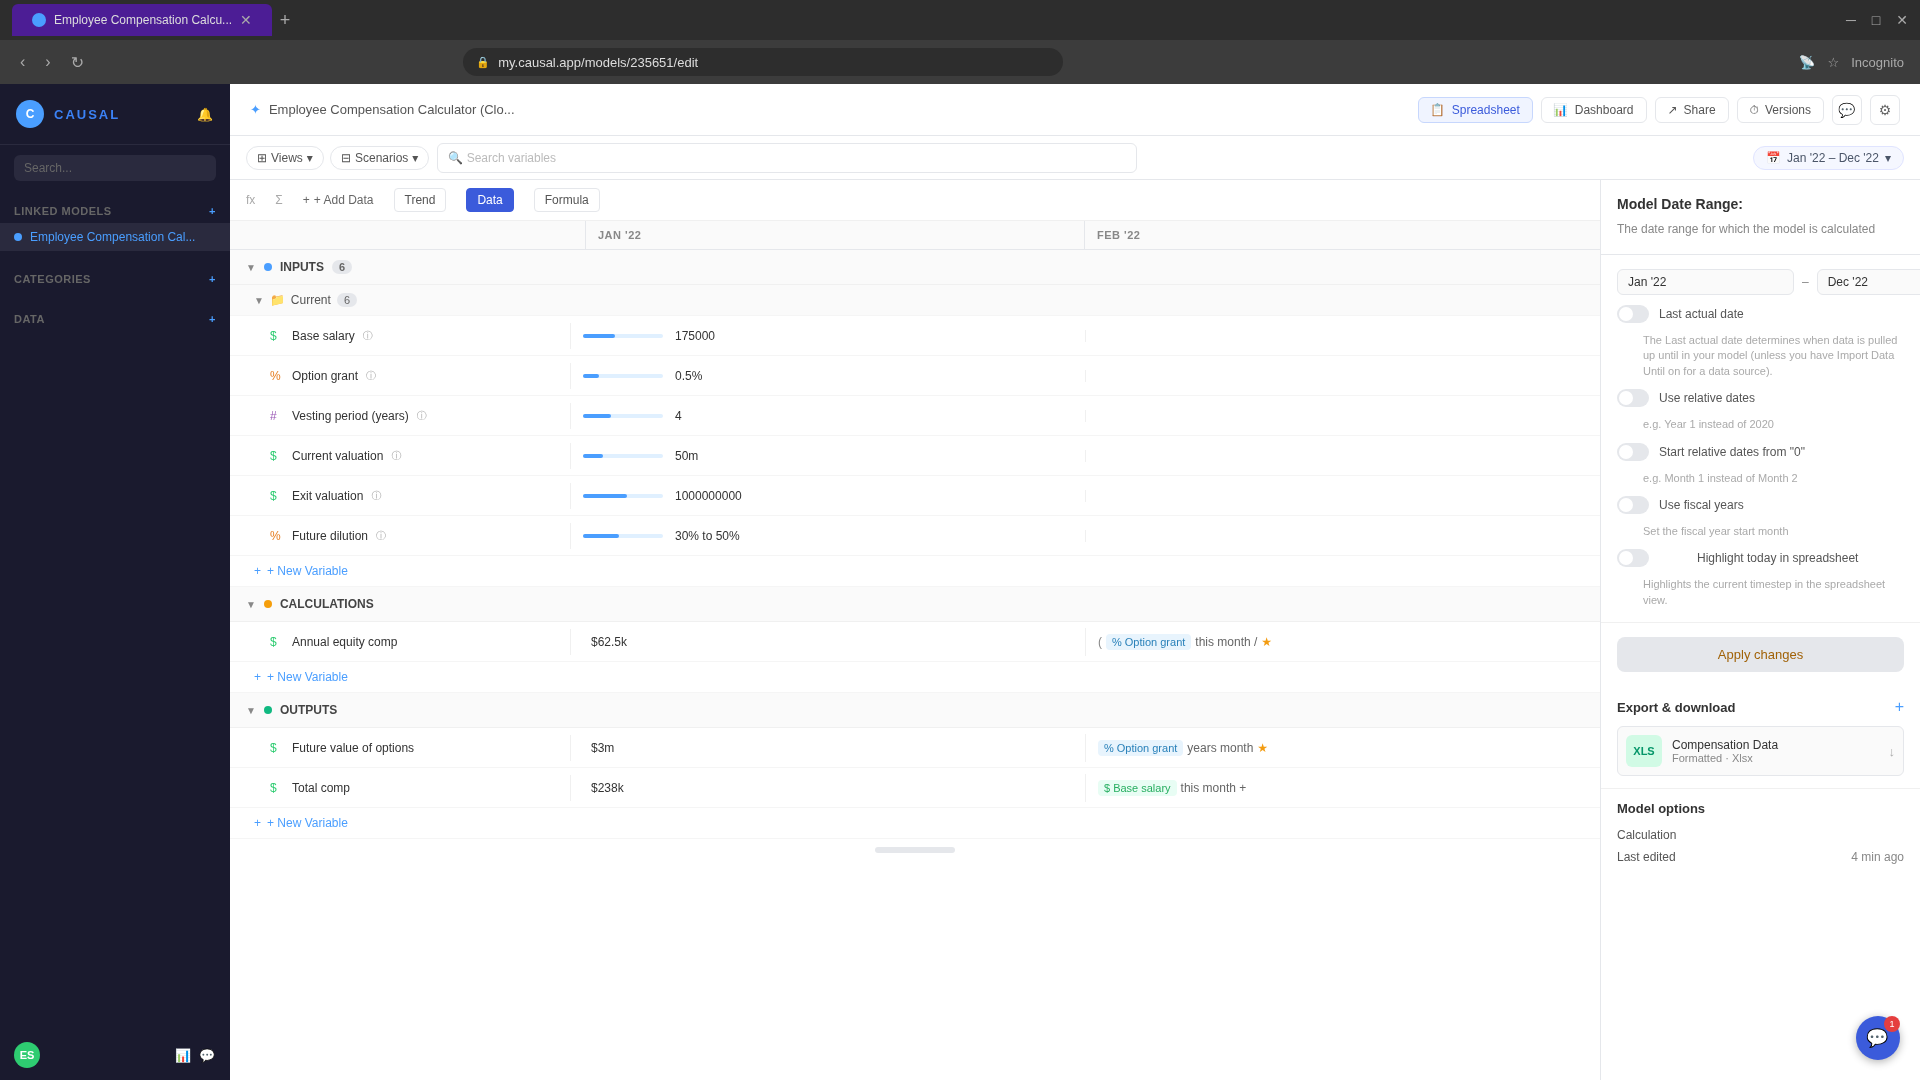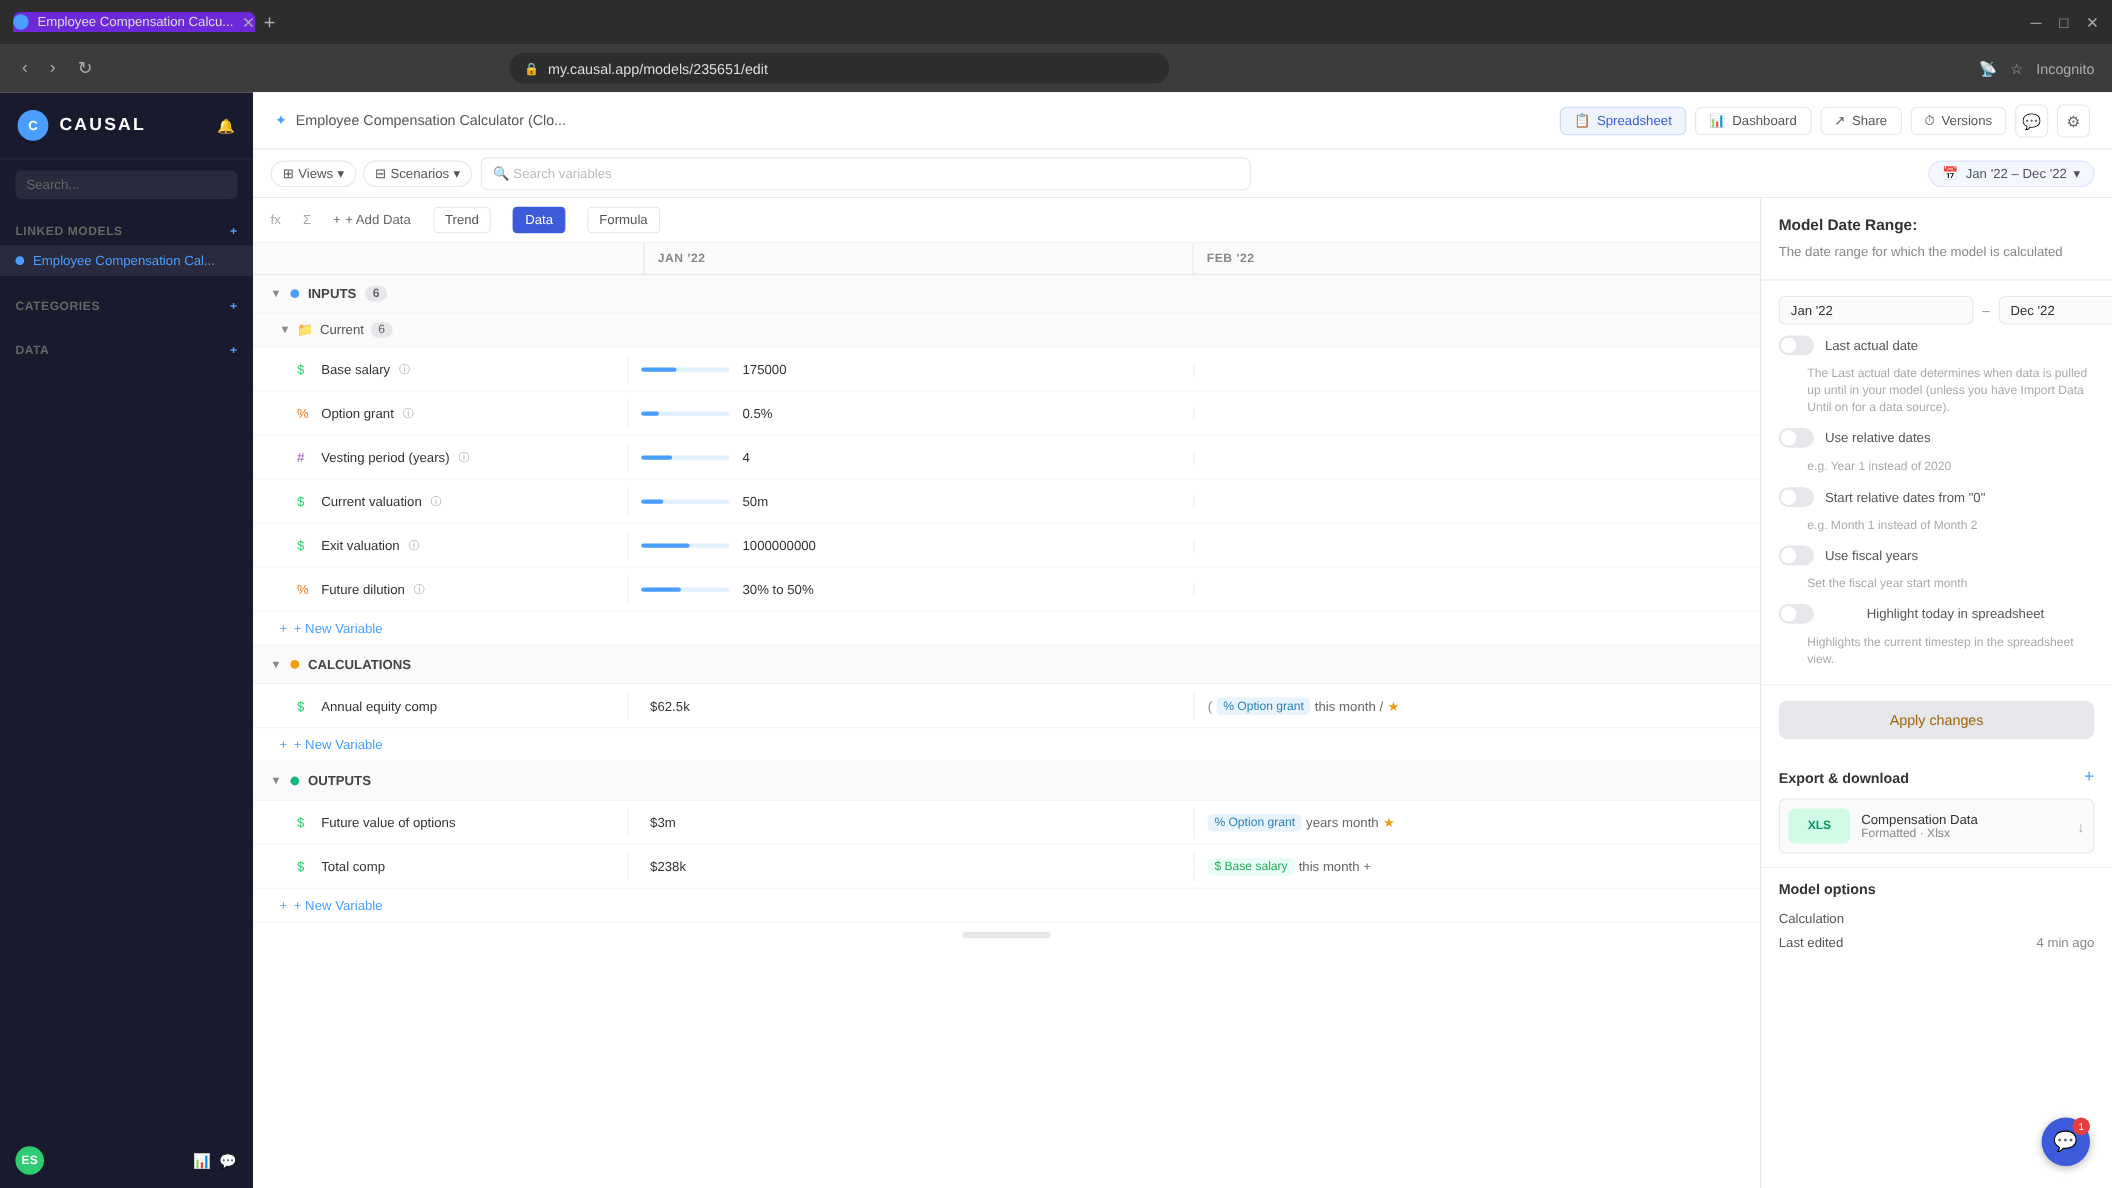--- a/index.html
+++ b/index.html
@@ -1,41 +1,41 @@
 <!DOCTYPE html>
 <html><head>
   <meta charset="utf-8">
   <style>
     * { box-sizing: border-box; margin: 0; padding: 0; }
     body { font-family: -apple-system, BlinkMacSystemFont, 'Segoe UI', sans-serif; font-size: 13px; background: #f5f5f5; color: #333; overflow: hidden; width: 1920px; height: 1080px; }
 
     
     .browser-chrome { background: #2d2d2d; height: 40px; display: flex; align-items: center; padding: 0 12px; gap: 8px; }
-    .browser-tab { background: #6d28d9; border-radius: 6px 6px 0 0; padding: 0 0; height: 18px; display: flex; align-items: center; gap: 8px; color: #ddd; font-size: 12px; min-width: 200px; }
+    .browser-tab { background: #4c1d95; border-radius: 6px 6px 0 0; padding: 0 20px; height: 32px; display: flex; align-items: center; gap: 8px; color: #ddd; font-size: 12px; min-width: 200px; }
     .browser-tab .favicon { width: 14px; height: 14px; background: #4a9eff; border-radius: 50%; }
     .browser-tab .close-x { margin-left: auto; color: #aaa; cursor: pointer; font-size: 14px; }
     .new-tab-btn { color: #aaa; font-size: 18px; cursor: pointer; }
     .win-controls { margin-left: auto; display: flex; gap: 16px; color: #aaa; font-size: 14px; }
     .win-controls span { cursor: pointer; }
 
     
     .address-row { background: #3c3c3c; height: 44px; display: flex; align-items: center; padding: 0 16px; gap: 12px; }
     .nav-btn { color: #aaa; font-size: 16px; cursor: pointer; padding: 4px; }
     .address-bar { flex: 1; background: #2d2d2d; border-radius: 20px; height: 28px; display: flex; align-items: center; padding: 0 14px; color: #ddd; font-size: 13px; max-width: 600px; margin: 0 auto; }
     .address-bar .lock-icon { color: #aaa; margin-right: 8px; font-size: 11px; }
     .browser-actions { margin-left: auto; display: flex; gap: 12px; color: #aaa; align-items: center; font-size: 13px; }
 
     
     .app { display: flex; height: calc(1080px - 84px); }
 
     
     .sidebar { width: 230px; background: #1a1a2e; color: #ccc; display: flex; flex-direction: column; flex-shrink: 0; }
     .sidebar-header { padding: 16px; display: flex; align-items: center; gap: 10px; border-bottom: 1px solid #2a2a3e; }
     .causal-logo { width: 28px; height: 28px; background: #4a9eff; border-radius: 50%; display: flex; align-items: center; justify-content: center; color: white; font-size: 12px; font-weight: bold; }
-    .causal-brand { color: #ffffff; font-weight: 700; font-size: 16px; letter-spacing: 2px; }
+    .causal-brand { color: #3b82f6; font-weight: 700; font-size: 13px; letter-spacing: 2px; }
     .sidebar-icons { margin-left: auto; display: flex; gap: 6px; }
 
     .sidebar-search { padding: 10px 14px; }
     .sidebar-search input { width: 100%; background: #2a2a3e; border: none; border-radius: 6px; padding: 6px 10px; color: #ccc; font-size: 12px; outline: none; }
     .sidebar-search input::placeholder { color: #666; }
 
     .sidebar-section { padding: 8px 0; }
     .sidebar-section-title { padding: 6px 14px; font-size: 11px; color: #666; font-weight: 600; text-transform: uppercase; letter-spacing: 0.5px; display: flex; align-items: center; justify-content: space-between; }
     .sidebar-section-title .plus { color: #4a9eff; cursor: pointer; }
     .sidebar-item { padding: 7px 14px; display: flex; align-items: center; gap: 8px; cursor: pointer; color: #bbb; font-size: 12px; }
@@ -137,21 +137,21 @@
 
     
     .apply-btn { margin: 14px 16px; padding: 10px; background: #e5e7eb; border-radius: 8px; text-align: center; font-size: 13px; color: #a16207; cursor: not-allowed; }
 
     
     .export-section { padding: 12px 16px; }
     .export-header { display: flex; align-items: center; justify-content: space-between; margin-bottom: 10px; }
     .export-title { font-size: 13px; font-weight: 600; color: #333; }
     .export-plus { color: #4a9eff; cursor: pointer; font-size: 16px; }
     .export-item { display: flex; align-items: center; gap: 10px; padding: 8px; background: #fafafa; border-radius: 6px; border: 1px solid #e5e7eb; }
-    .export-file-icon { width: 56px; height: 32px; background: #d1fae5; border-radius: 6px; display: flex; align-items: center; justify-content: center; color: #059669; font-size: 11px; font-weight: bold; }
+    .export-file-icon { width: 36px; height: 32px; background: #d1fae5; border-radius: 6px; display: flex; align-items: center; justify-content: center; color: #059669; font-size: 11px; font-weight: bold; }
     .export-info { }
     .export-name { font-size: 12px; color: #333; font-weight: 500; }
     .export-type { font-size: 11px; color: #888; }
     .export-download { margin-left: auto; color: #aaa; cursor: pointer; }
 
     .model-options-section { padding: 12px 16px; border-top: 1px solid #f0f0f0; }
     .section-title-row { font-size: 13px; font-weight: 600; color: #333; margin-bottom: 8px; }
     .info-row { display: flex; justify-content: space-between; align-items: center; font-size: 12px; color: #555; padding: 4px 0; }
     .info-val { color: #888; }
 

